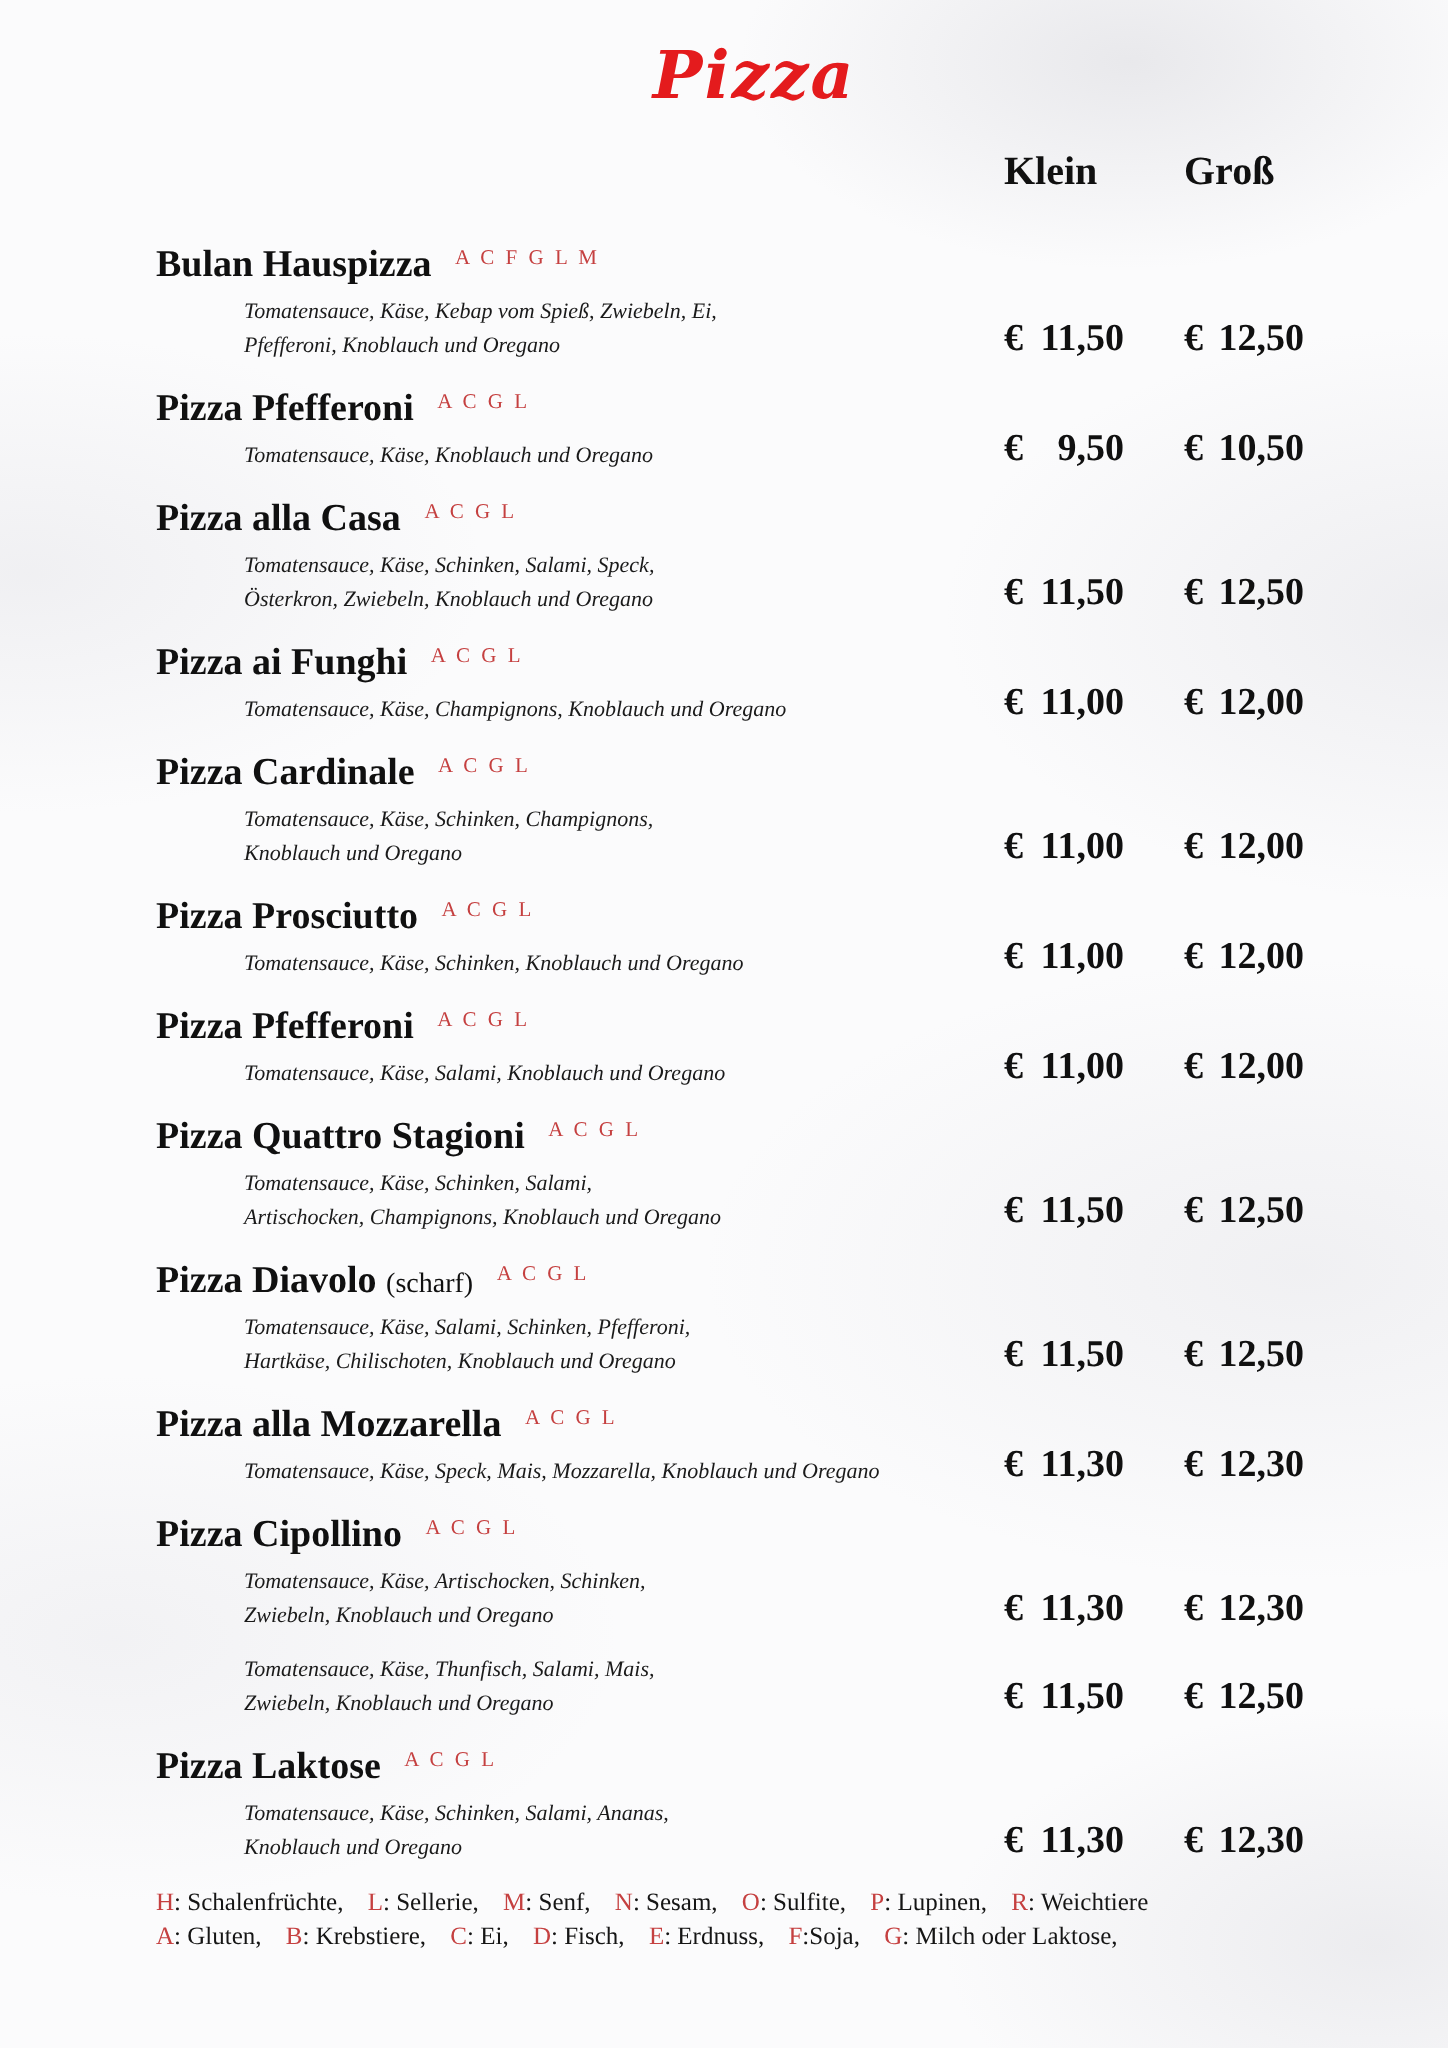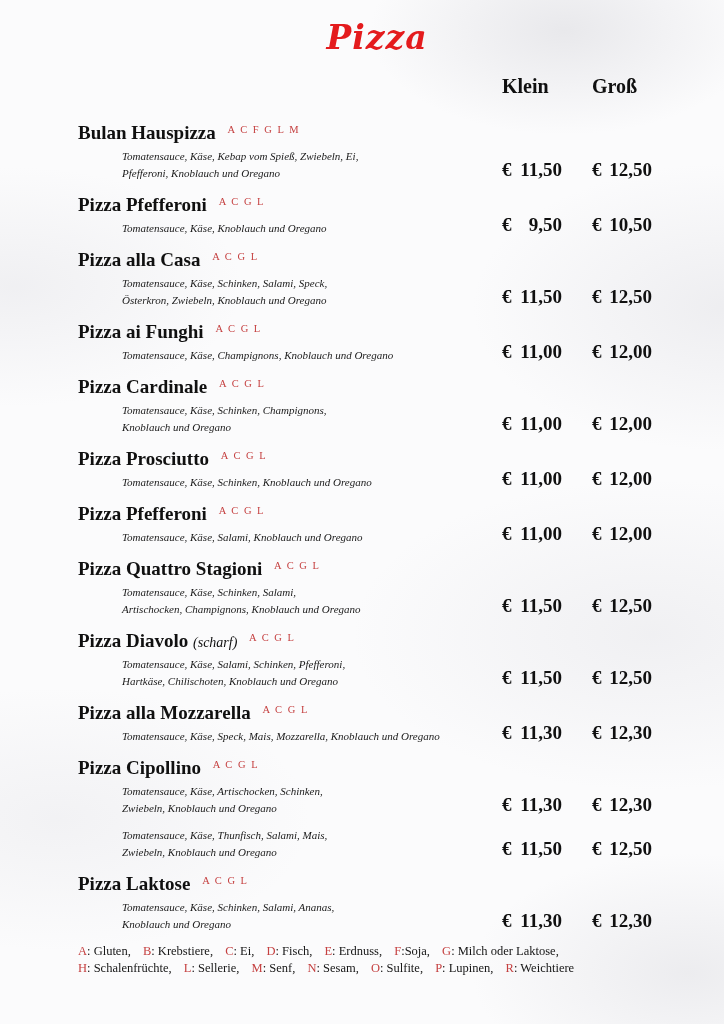--- a/index.html
+++ b/index.html
@@ -33,21 +33,21 @@
     color:var(--accent-red,#e41b1d);
   }
   .header-row{display:flex;margin-top:14px;font-weight:700;font-size:20px;line-height:24px;}
   .spacer{flex:1;}
   .hdr{width:60px;text-align:left;white-space:nowrap;}
   .hdr-gross{margin-left:30px;}
   .items{margin-top:22px;}
   .row{display:flex;align-items:flex-end;margin-bottom:10px;}
   .row-left{flex:1;min-width:0;}
   .name-line{font-size:19px;line-height:25px;font-weight:700;white-space:nowrap;}
-  .item-note{font-weight:400;font-style:italic;font-size:14px;}
+  .item-note{font-weight:400;font-size:14px;}
   .item-note:empty{display:none;}
   .item-allergens{
     color:var(--allergen-red,#c54040);
     font-weight:400;
     font-size:10.5px;
     letter-spacing:1.5px;
     position:relative;top:-6px;
     margin-left:7px;
   }
   .item-desc{
@@ -326,44 +326,44 @@
     </div>
     <div class="price price-large">
       <span class="euro">€</span>
       <span class="amount">12,30</span>
     </div>
   </div>
 </div>
 
   <div class="legend">
     <div class="legend-line">
+  <span class="legend-entry"><span class="legend-code">H</span><span class="legend-rest">: Schalenfrüchte,</span></span>
+
+  <span class="legend-entry"><span class="legend-code">L</span><span class="legend-rest">: Sellerie,</span></span>
+
+  <span class="legend-entry"><span class="legend-code">M</span><span class="legend-rest">: Senf,</span></span>
+
+  <span class="legend-entry"><span class="legend-code">N</span><span class="legend-rest">: Sesam,</span></span>
+
+  <span class="legend-entry"><span class="legend-code">O</span><span class="legend-rest">: Sulfite,</span></span>
+
+  <span class="legend-entry"><span class="legend-code">P</span><span class="legend-rest">: Lupinen,</span></span>
+
+  <span class="legend-entry"><span class="legend-code">R</span><span class="legend-rest">: Weichtiere</span></span>
+</div>
+    <div class="legend-line">
   <span class="legend-entry"><span class="legend-code">A</span><span class="legend-rest">: Gluten,</span></span>
 
   <span class="legend-entry"><span class="legend-code">B</span><span class="legend-rest">: Krebstiere,</span></span>
 
   <span class="legend-entry"><span class="legend-code">C</span><span class="legend-rest">: Ei,</span></span>
 
   <span class="legend-entry"><span class="legend-code">D</span><span class="legend-rest">: Fisch,</span></span>
 
   <span class="legend-entry"><span class="legend-code">E</span><span class="legend-rest">: Erdnuss,</span></span>
 
   <span class="legend-entry"><span class="legend-code">F</span><span class="legend-rest">:Soja,</span></span>
 
   <span class="legend-entry"><span class="legend-code">G</span><span class="legend-rest">: Milch oder Laktose,</span></span>
 </div>
-    <div class="legend-line">
-  <span class="legend-entry"><span class="legend-code">H</span><span class="legend-rest">: Schalenfrüchte,</span></span>
-
-  <span class="legend-entry"><span class="legend-code">L</span><span class="legend-rest">: Sellerie,</span></span>
-
-  <span class="legend-entry"><span class="legend-code">M</span><span class="legend-rest">: Senf,</span></span>
-
-  <span class="legend-entry"><span class="legend-code">N</span><span class="legend-rest">: Sesam,</span></span>
-
-  <span class="legend-entry"><span class="legend-code">O</span><span class="legend-rest">: Sulfite,</span></span>
-
-  <span class="legend-entry"><span class="legend-code">P</span><span class="legend-rest">: Lupinen,</span></span>
-
-  <span class="legend-entry"><span class="legend-code">R</span><span class="legend-rest">: Weichtiere</span></span>
+  </div>
+
 </div>
-  </div>
-
-</div>
 
 </body></html>

